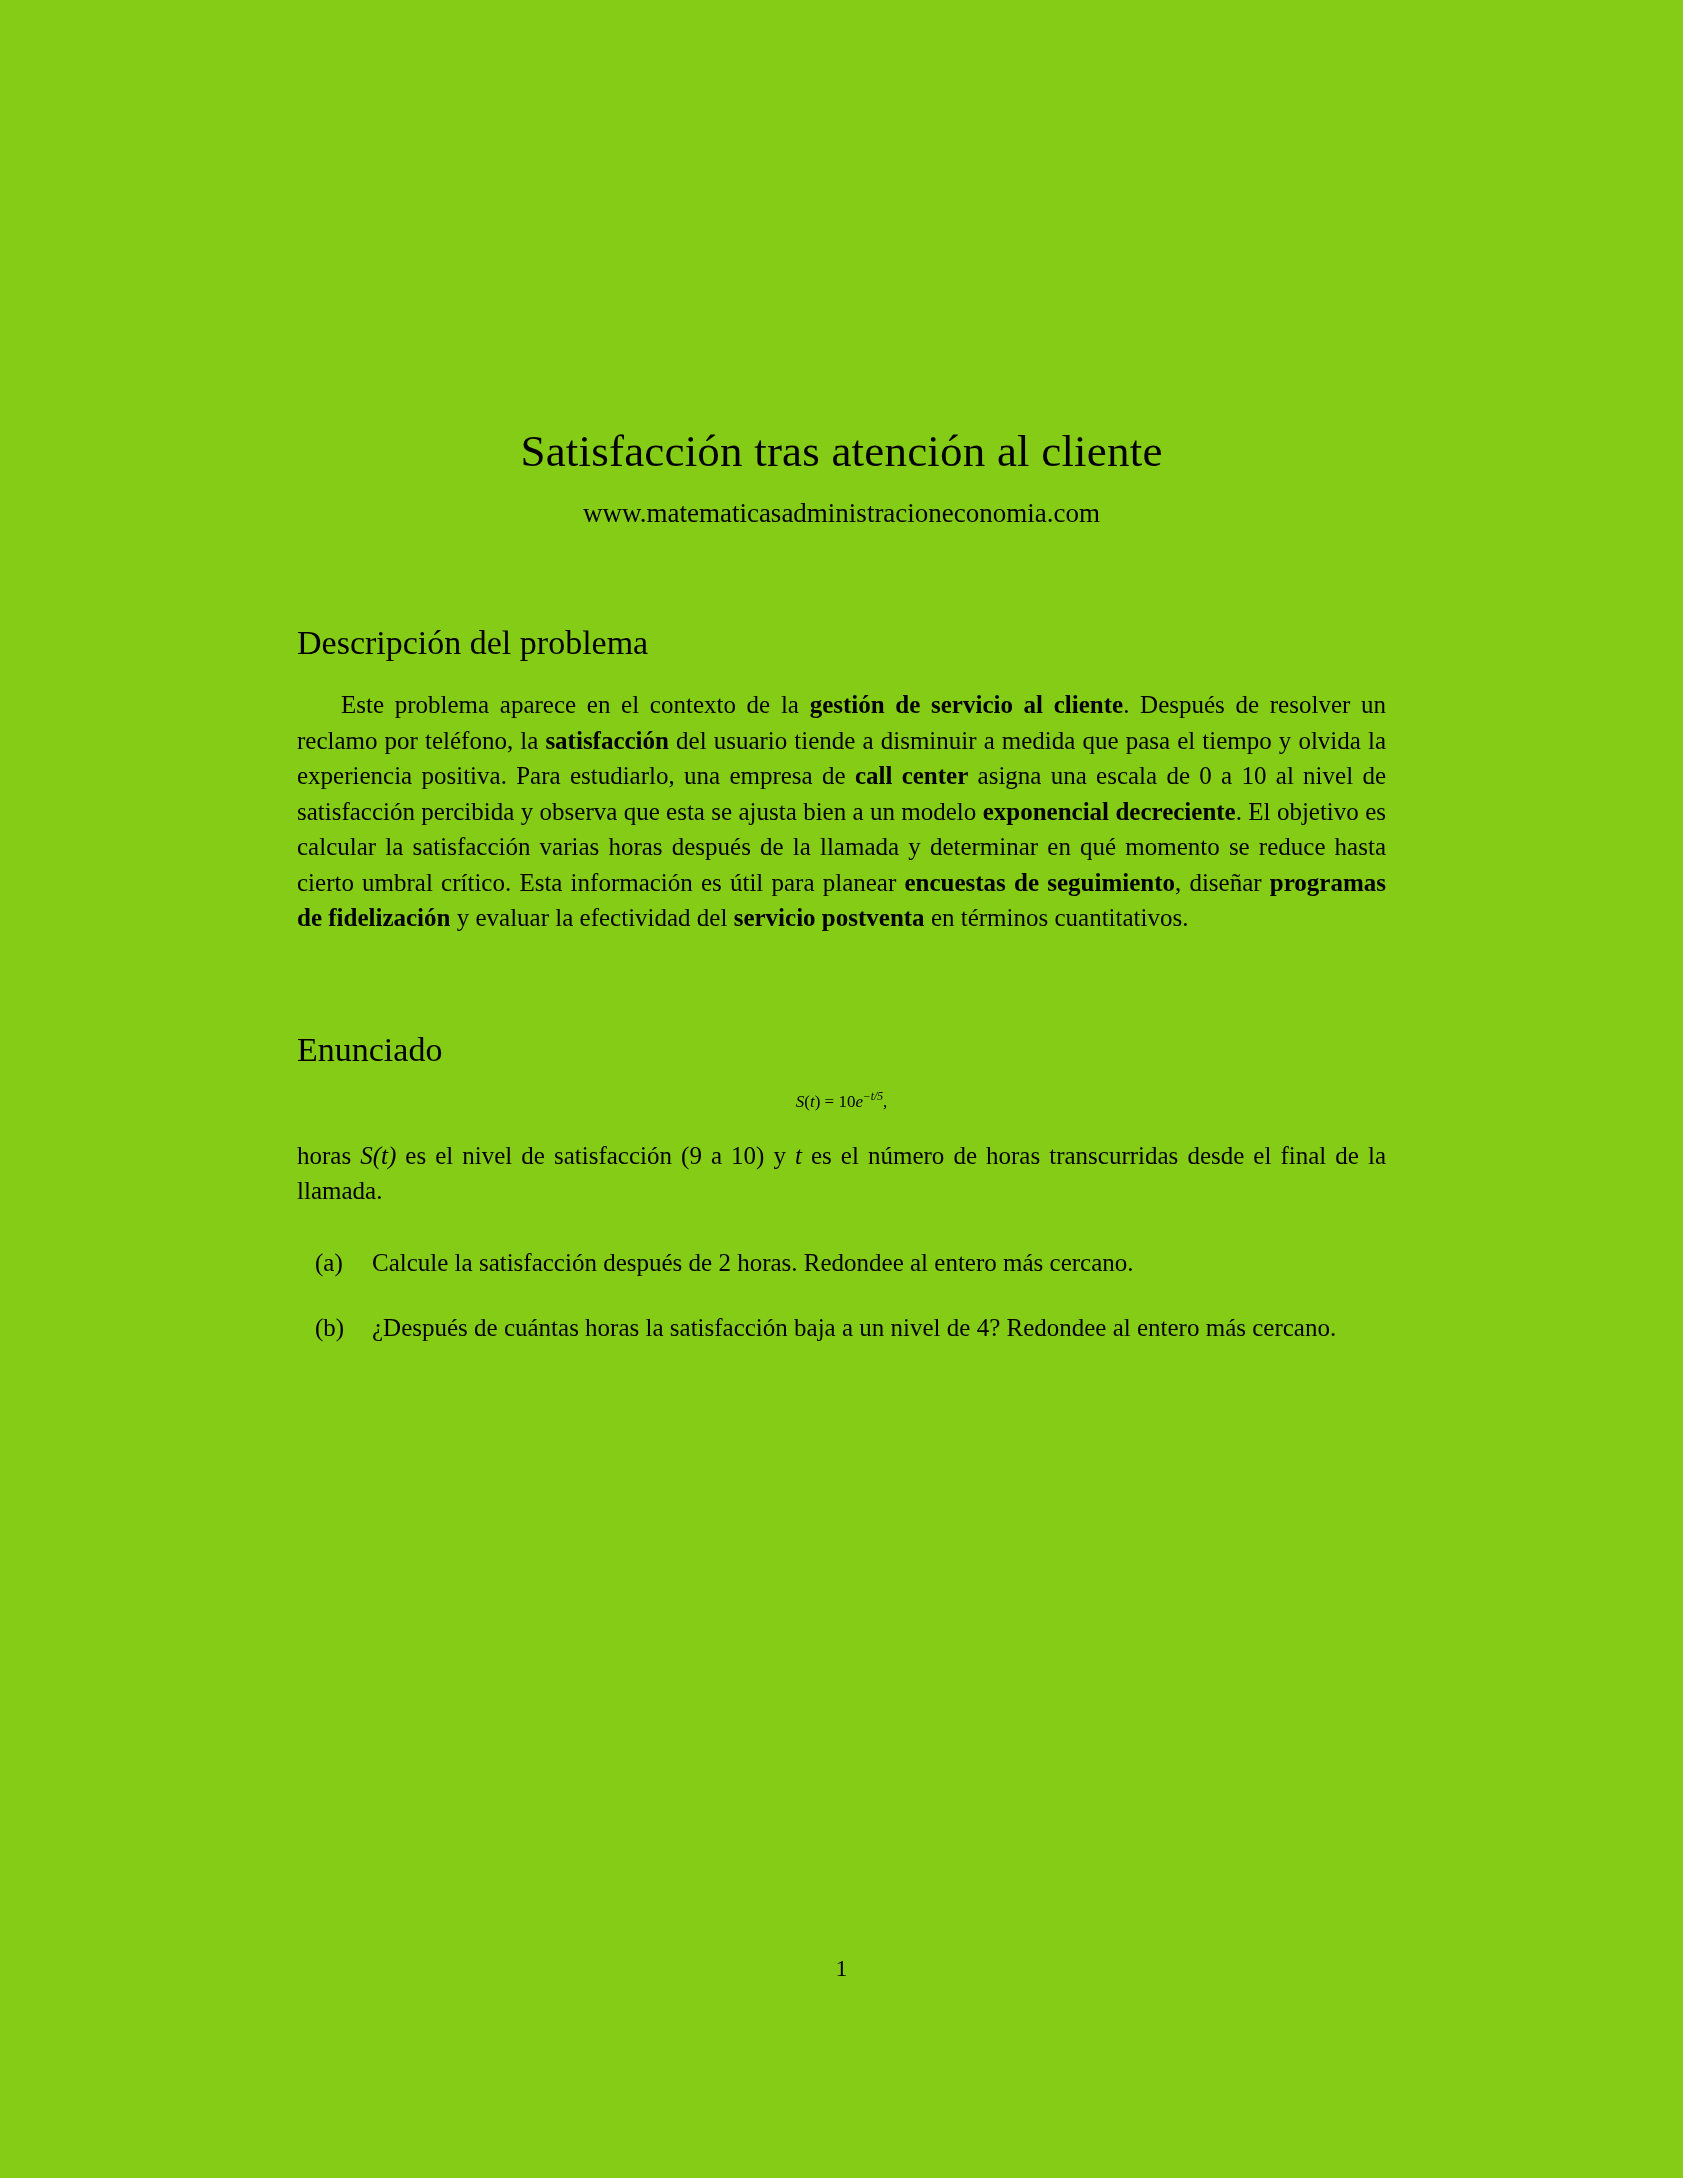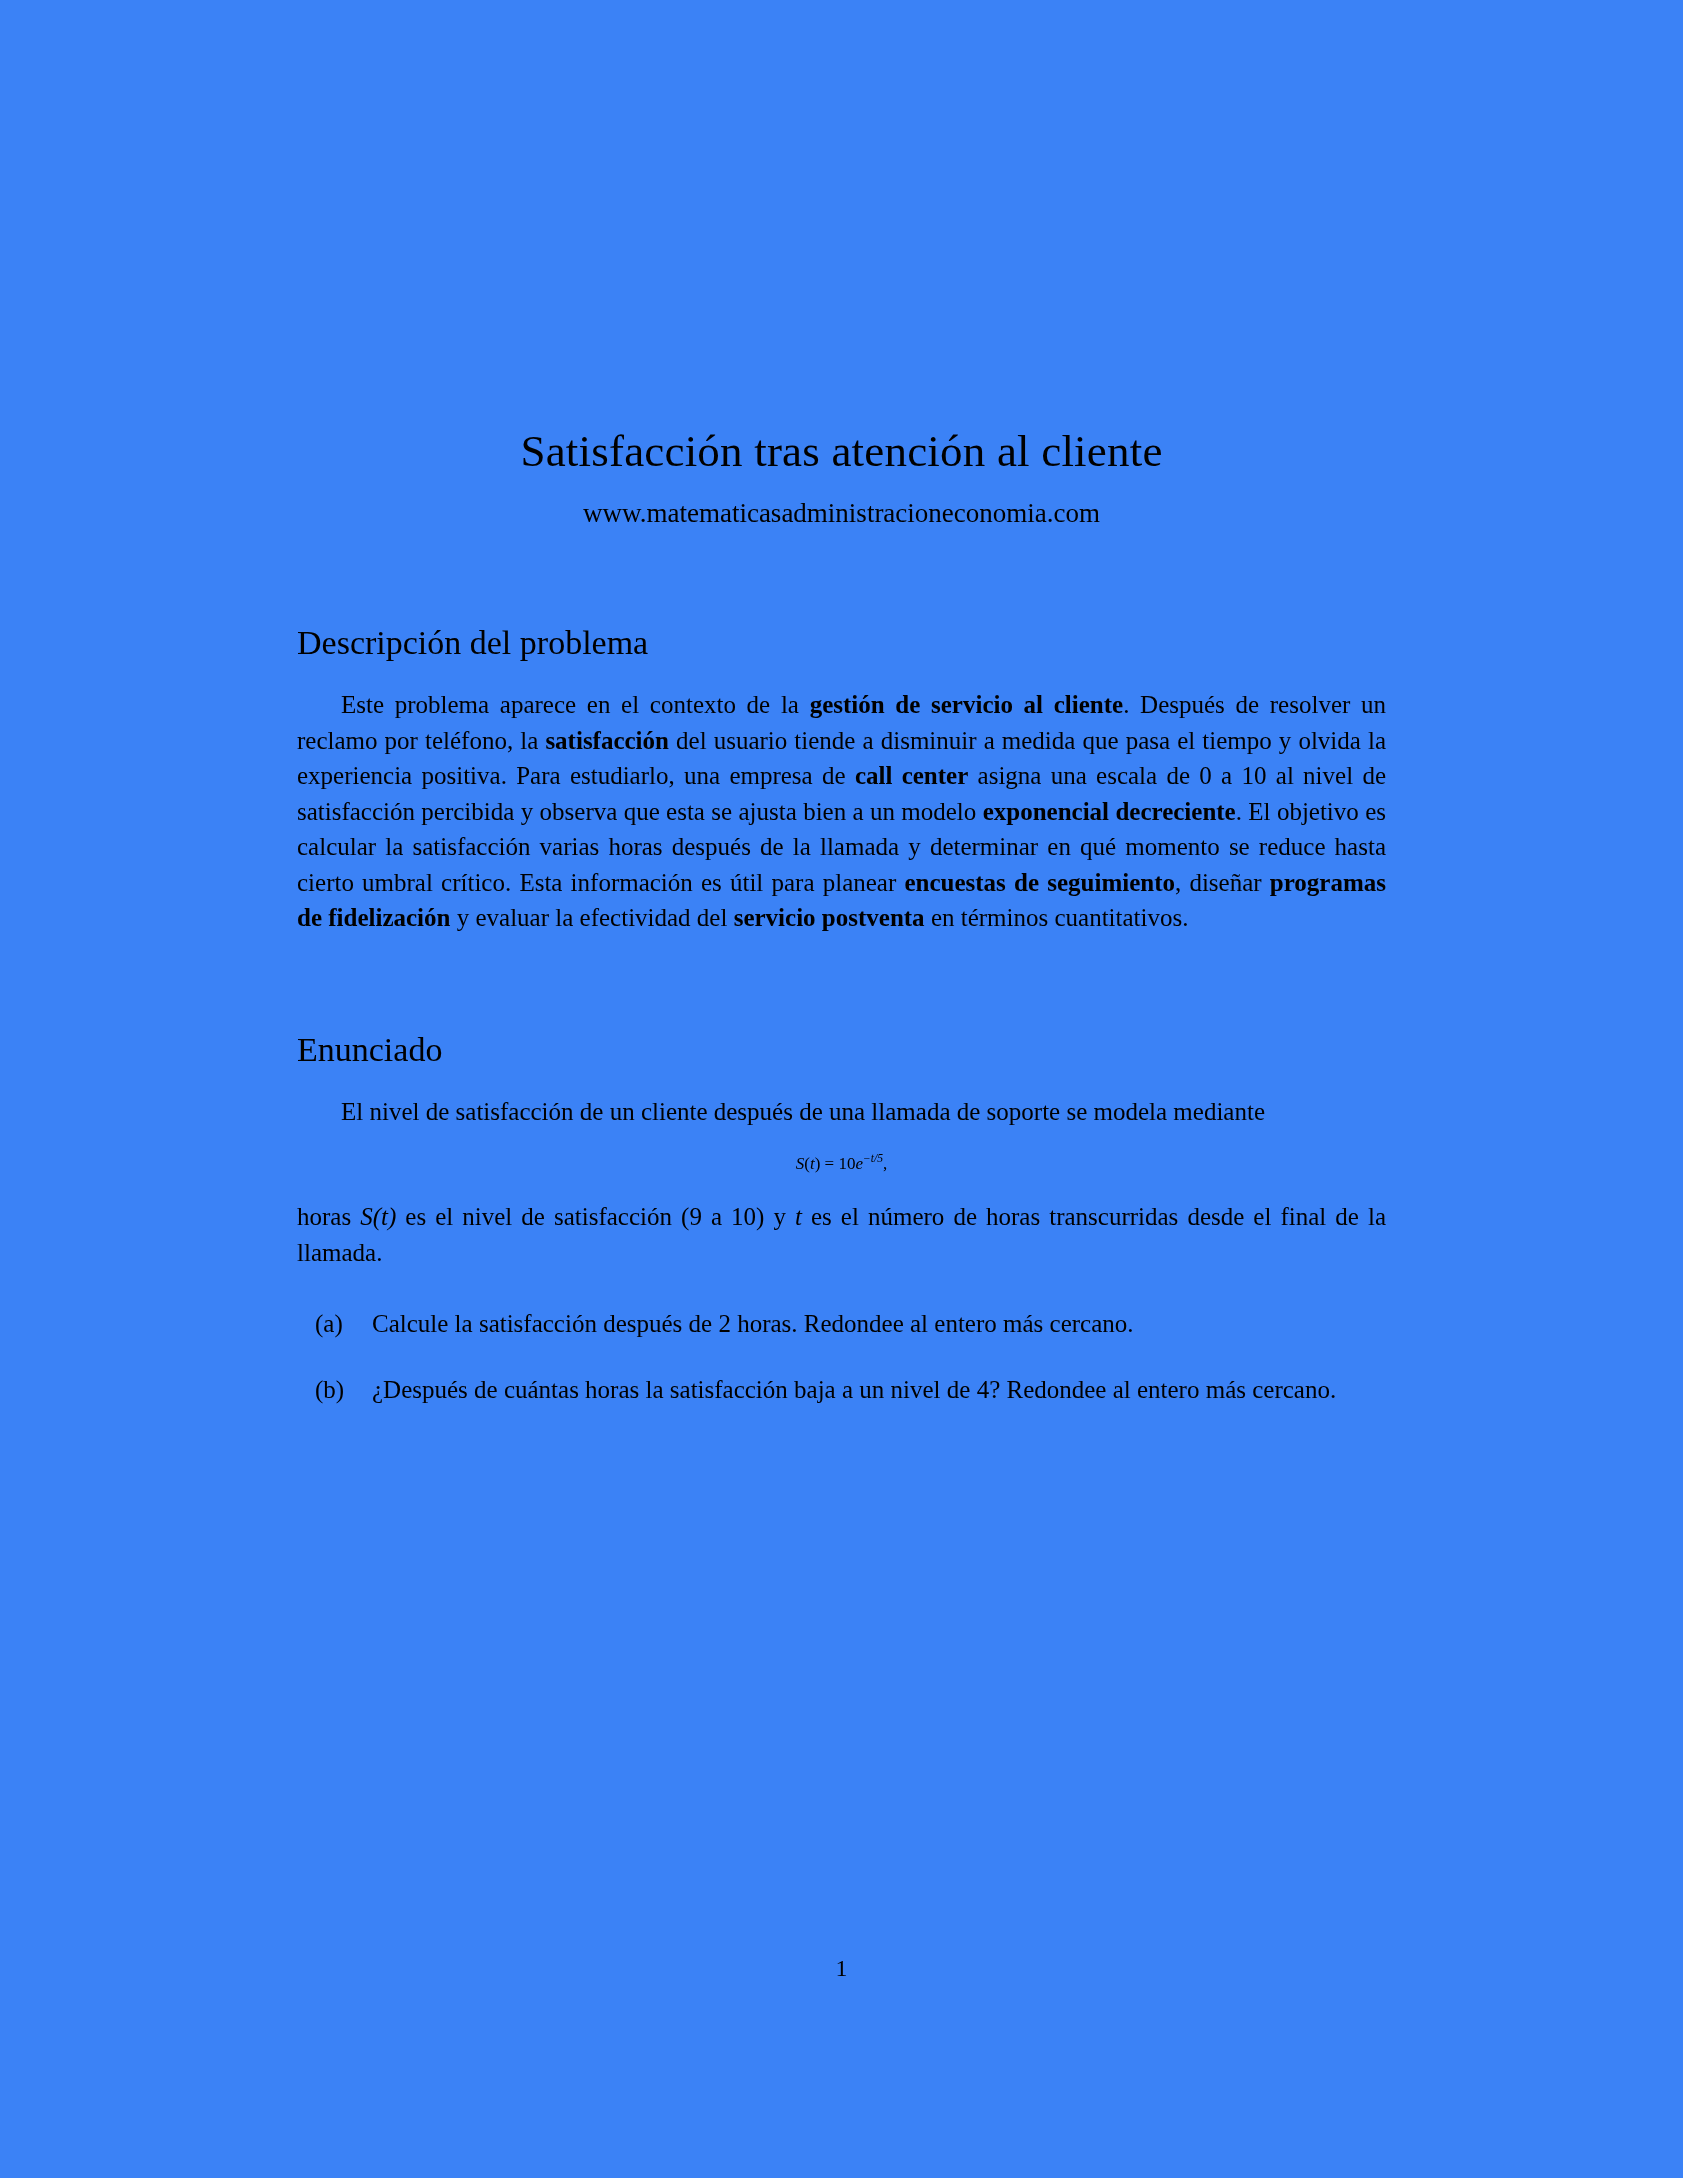--- a/index.html
+++ b/index.html
@@ -14,21 +14,21 @@
     color: #000000;
     position: relative;
     overflow: hidden;
   }
   .page {
     position: absolute;
     left: 0;
     top: 0;
     width: 1683px;
     height: 2178px;
-    background: #3b82f6;
+    background: #84cc16;
   }
   .content {
     position: absolute;
     left: 297px;
     top: 426px;
     width: 1089px;
   }
   .doc-title {
     font-size: 45px;
     text-align: center;
@@ -107,21 +107,20 @@
     <h1 class="doc-title">Satisfacción tras atención al cliente</h1>
 
     <div class="doc-subtitle">www.matematicasadministracioneconomia.com</div>
 
     <h2 class="section">Descripción del problema</h2>
 
     <p class="body-par"><span>Este problema aparece en el contexto de la </span><b>gestión de servicio al cliente</b><span>. Después de resolver un reclamo por teléfono, la </span><b>satisfacción</b><span> del usuario tiende a disminuir a medida que pasa el tiempo y olvida la experiencia positiva. Para estudiarlo, una empresa de </span><b>call center</b><span> asigna una escala de 0 a 10 al nivel de satisfacción percibida y observa que esta se ajusta bien a un modelo </span><b>exponencial decreciente</b><span>. El objetivo es calcular la satisfacción varias horas después de la llamada y determinar en qué momento se reduce hasta cierto umbral crítico. Esta información es útil para planear </span><b>encuestas de seguimiento</b><span>, diseñar </span><b>programas de fidelización</b><span> y evaluar la efectividad del </span><b>servicio postventa</b><span> en términos cuantitativos.</span></p>
 
     <h2 class="section">Enunciado</h2>
 
-    <p class="body-par">El nivel de satisfacción de un cliente después de una llamada de soporte se modela mediante</p>
 
     <div class="formula"><span class="mathit">S</span><span>(</span><span class="mathit">t</span><span>) = </span><span>10</span><span class="mathit">e</span><span class="sup mathit">−t/5</span><span>,</span></div>
 
     <p class="body-par noindent"><span>horas </span><span class="mathit">S(t)</span><span> es el nivel de satisfacción (9 a 10) y </span><span class="mathit">t</span><span> es el número de horas transcurridas desde el final de la llamada.</span></p>
 
     <ol class="items">
       <li>
         <span class="marker">(a)</span>
         <span>Calcule la satisfacción después de 2 horas. Redondee al entero más cercano.</span>
       </li>

